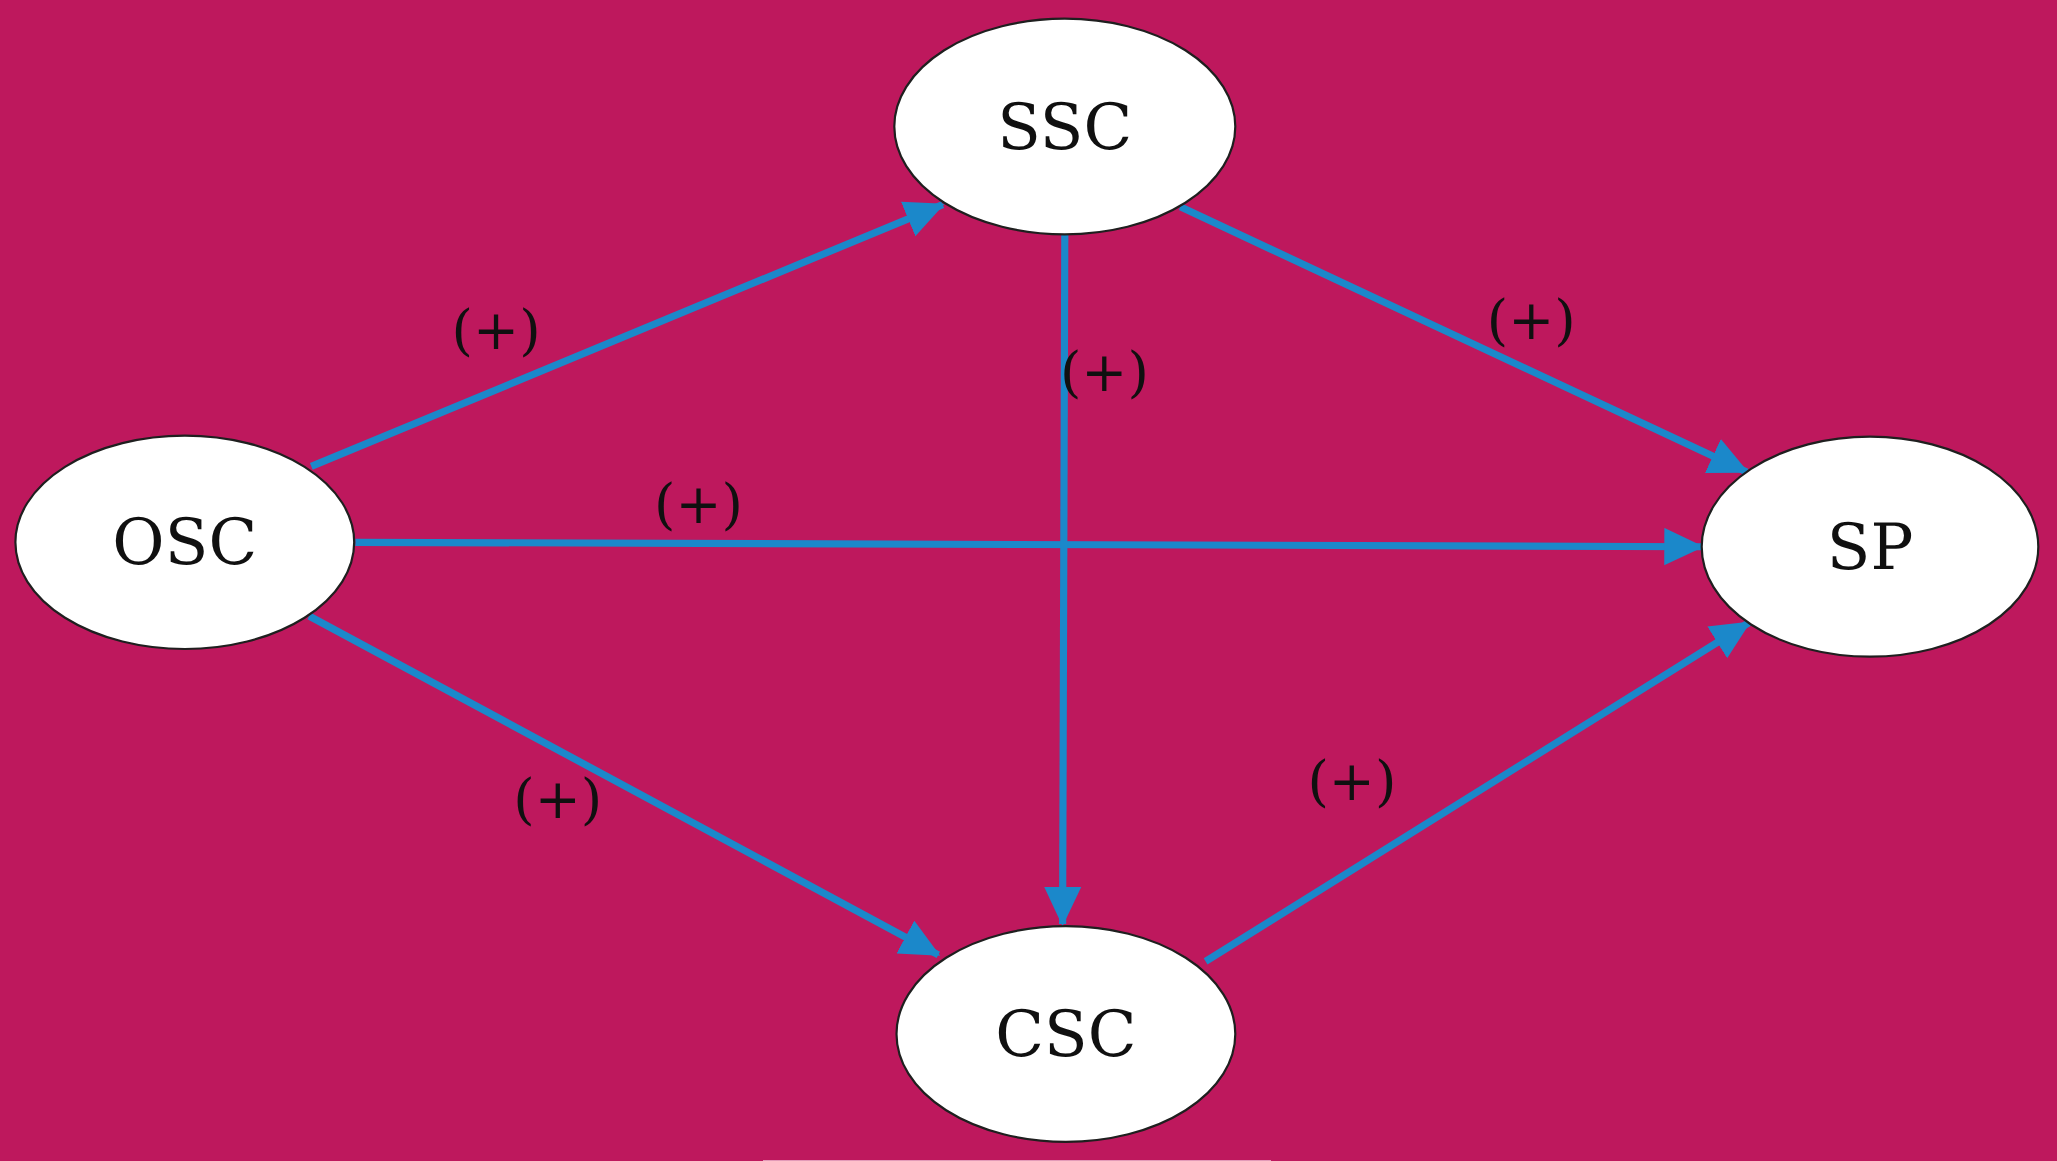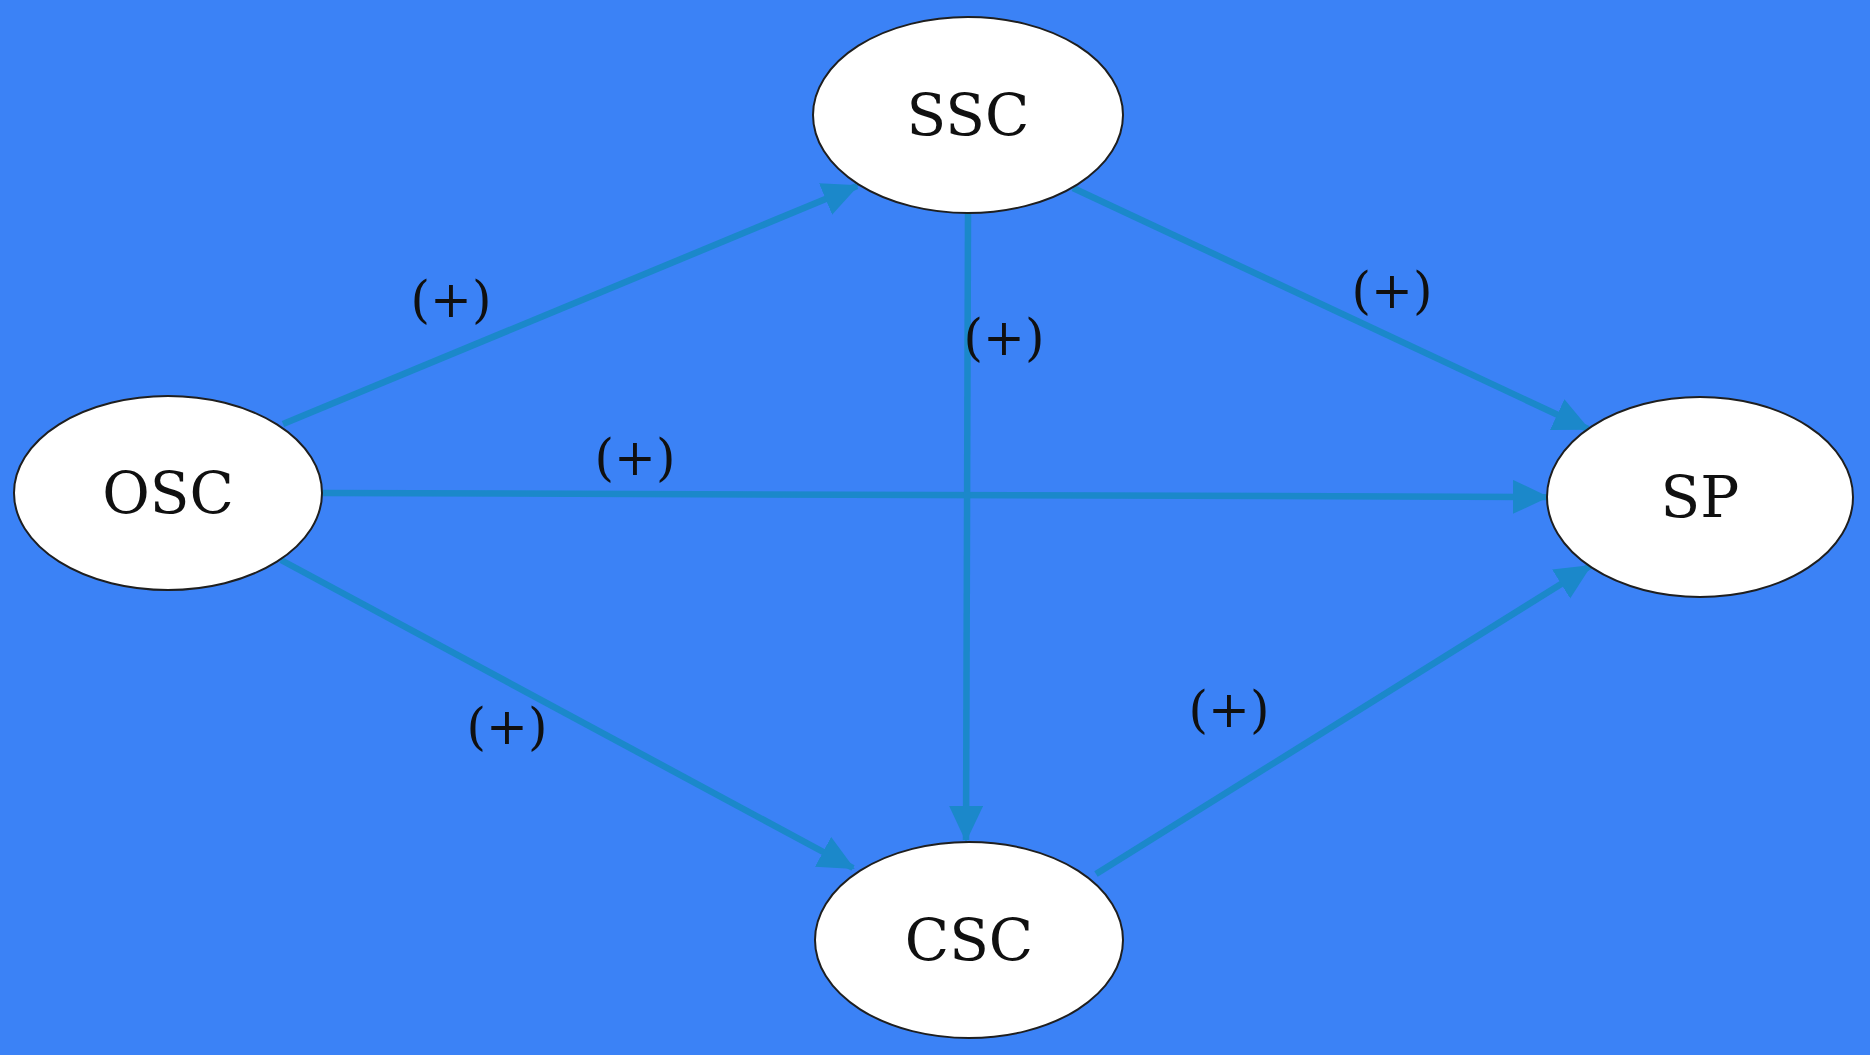--- a/index.html
+++ b/index.html
@@ -4,21 +4,21 @@
 <style>
   html, body {
     margin: 0;
     padding: 0;
     background: #ffffff;
   }
   .stage {
     width: 1870px;
     height: 1055px;
     position: relative;
-    background: #3b82f6;
+    background: #be185d;
     overflow: hidden;
   }
   svg {
     display: block;
     width: 100%;
     height: 100%;
   }
   .node-ellipse {
     fill: #ffffff;
     stroke-width: 2px;

